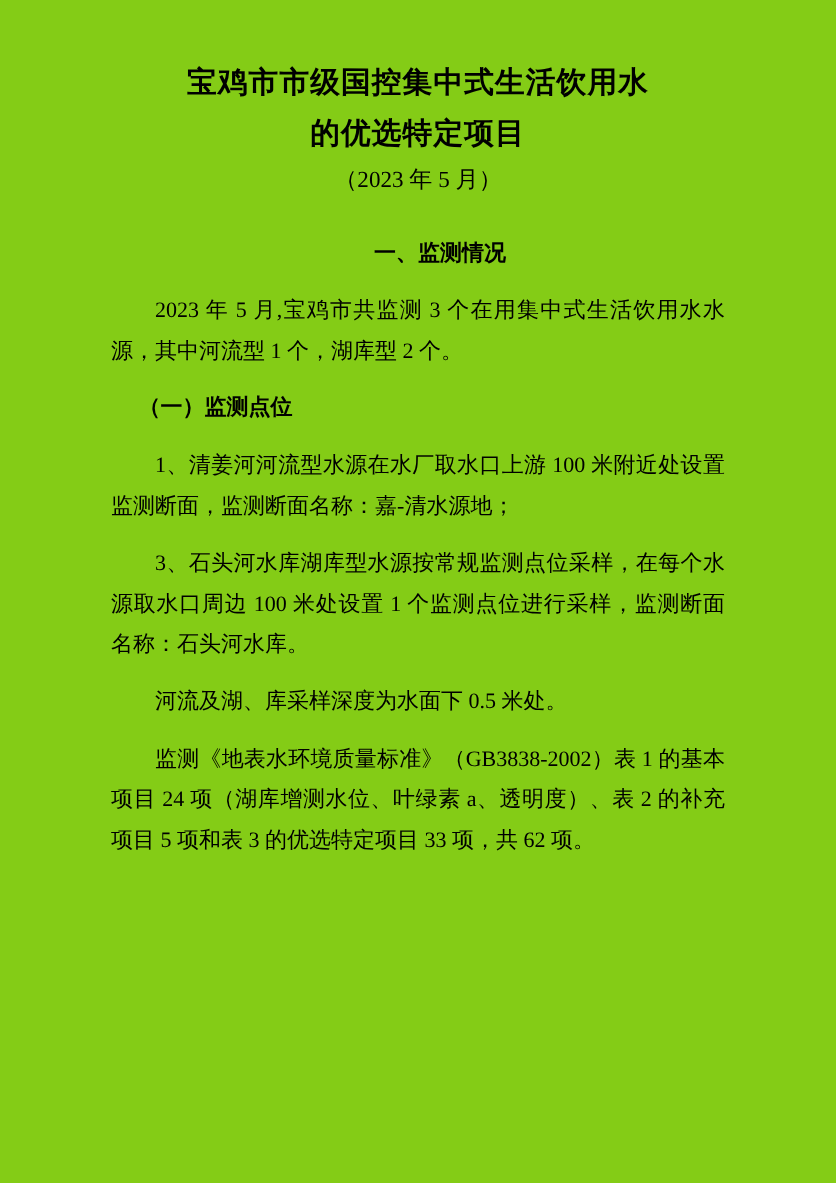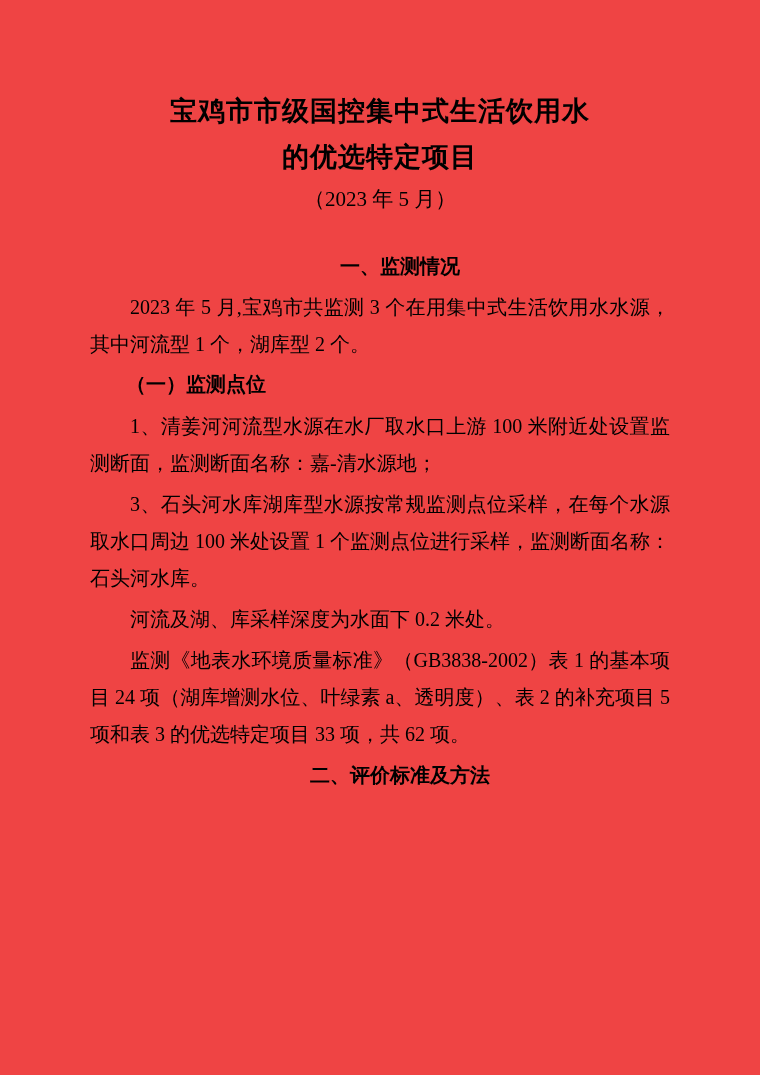--- a/index.html
+++ b/index.html
@@ -4,23 +4,23 @@
 <style>
   html, body {
     margin: 0;
     padding: 0;
     background: #ffffff;
   }
   .page {
     position: relative;
     width: 760px;
     height: 1075px;
-    background: #ef4444;
+    background: #84cc16;
     box-sizing: border-box;
-    padding: 88px 86px 0 86px;
+    padding: 52px 86px 0 86px;
     overflow: hidden;
     color: #000000;
   }
   .doc-title-line {
     font-family: "Liberation Sans", "DejaVu Sans", sans-serif;
     font-weight: bold;
     font-size: 27px;
     line-height: 46px;
     text-align: center;
     color: #000000;
@@ -51,40 +51,39 @@
     text-indent: 2em;
     color: #000000;
   }
   .para {
     font-family: "Liberation Serif", "DejaVu Serif", serif;
     font-size: 20px;
     line-height: 37px;
     text-indent: 2em;
     text-align: justify;
     color: #000000;
-    margin: 4px;
+    margin: 15px;
   }
 </style>
 </head>
 <body>
 
 <div class="page">
 
   <div>
     <div class="doc-title-line">宝鸡市市级国控集中式生活饮用水</div>
     <div class="doc-title-line">的优选特定项目</div>
   </div>
 
   <div class="doc-date-line">（2023 年 5 月）</div>
 
   <div class="h-primary">一、监测情况</div>
   <p class="para">2023 年 5 月,宝鸡市共监测 3 个在用集中式生活饮用水水源，其中河流型 1 个，湖库型 2 个。</p>
 
   <div class="h-sub">（一）监测点位</div>
   <p class="para">1、清姜河河流型水源在水厂取水口上游 100 米附近处设置监测断面，监测断面名称：嘉-清水源地；</p>
   <p class="para">3、石头河水库湖库型水源按常规监测点位采样，在每个水源取水口周边 100 米处设置 1 个监测点位进行采样，监测断面名称：石头河水库。</p>
-  <p class="para">河流及湖、库采样深度为水面下 0.2 米处。</p>
+  <p class="para">河流及湖、库采样深度为水面下 0.5 米处。</p>
 
   <p class="para">监测《地表水环境质量标准》（GB3838-2002）表 1 的基本项目 24 项（湖库增测水位、叶绿素 a、透明度）、表 2 的补充项目 5 项和表 3 的优选特定项目 33 项，共 62 项。</p>
 
-  <div class="h-primary">二、评价标准及方法</div>
 
 </div>
 
 </body></html>

